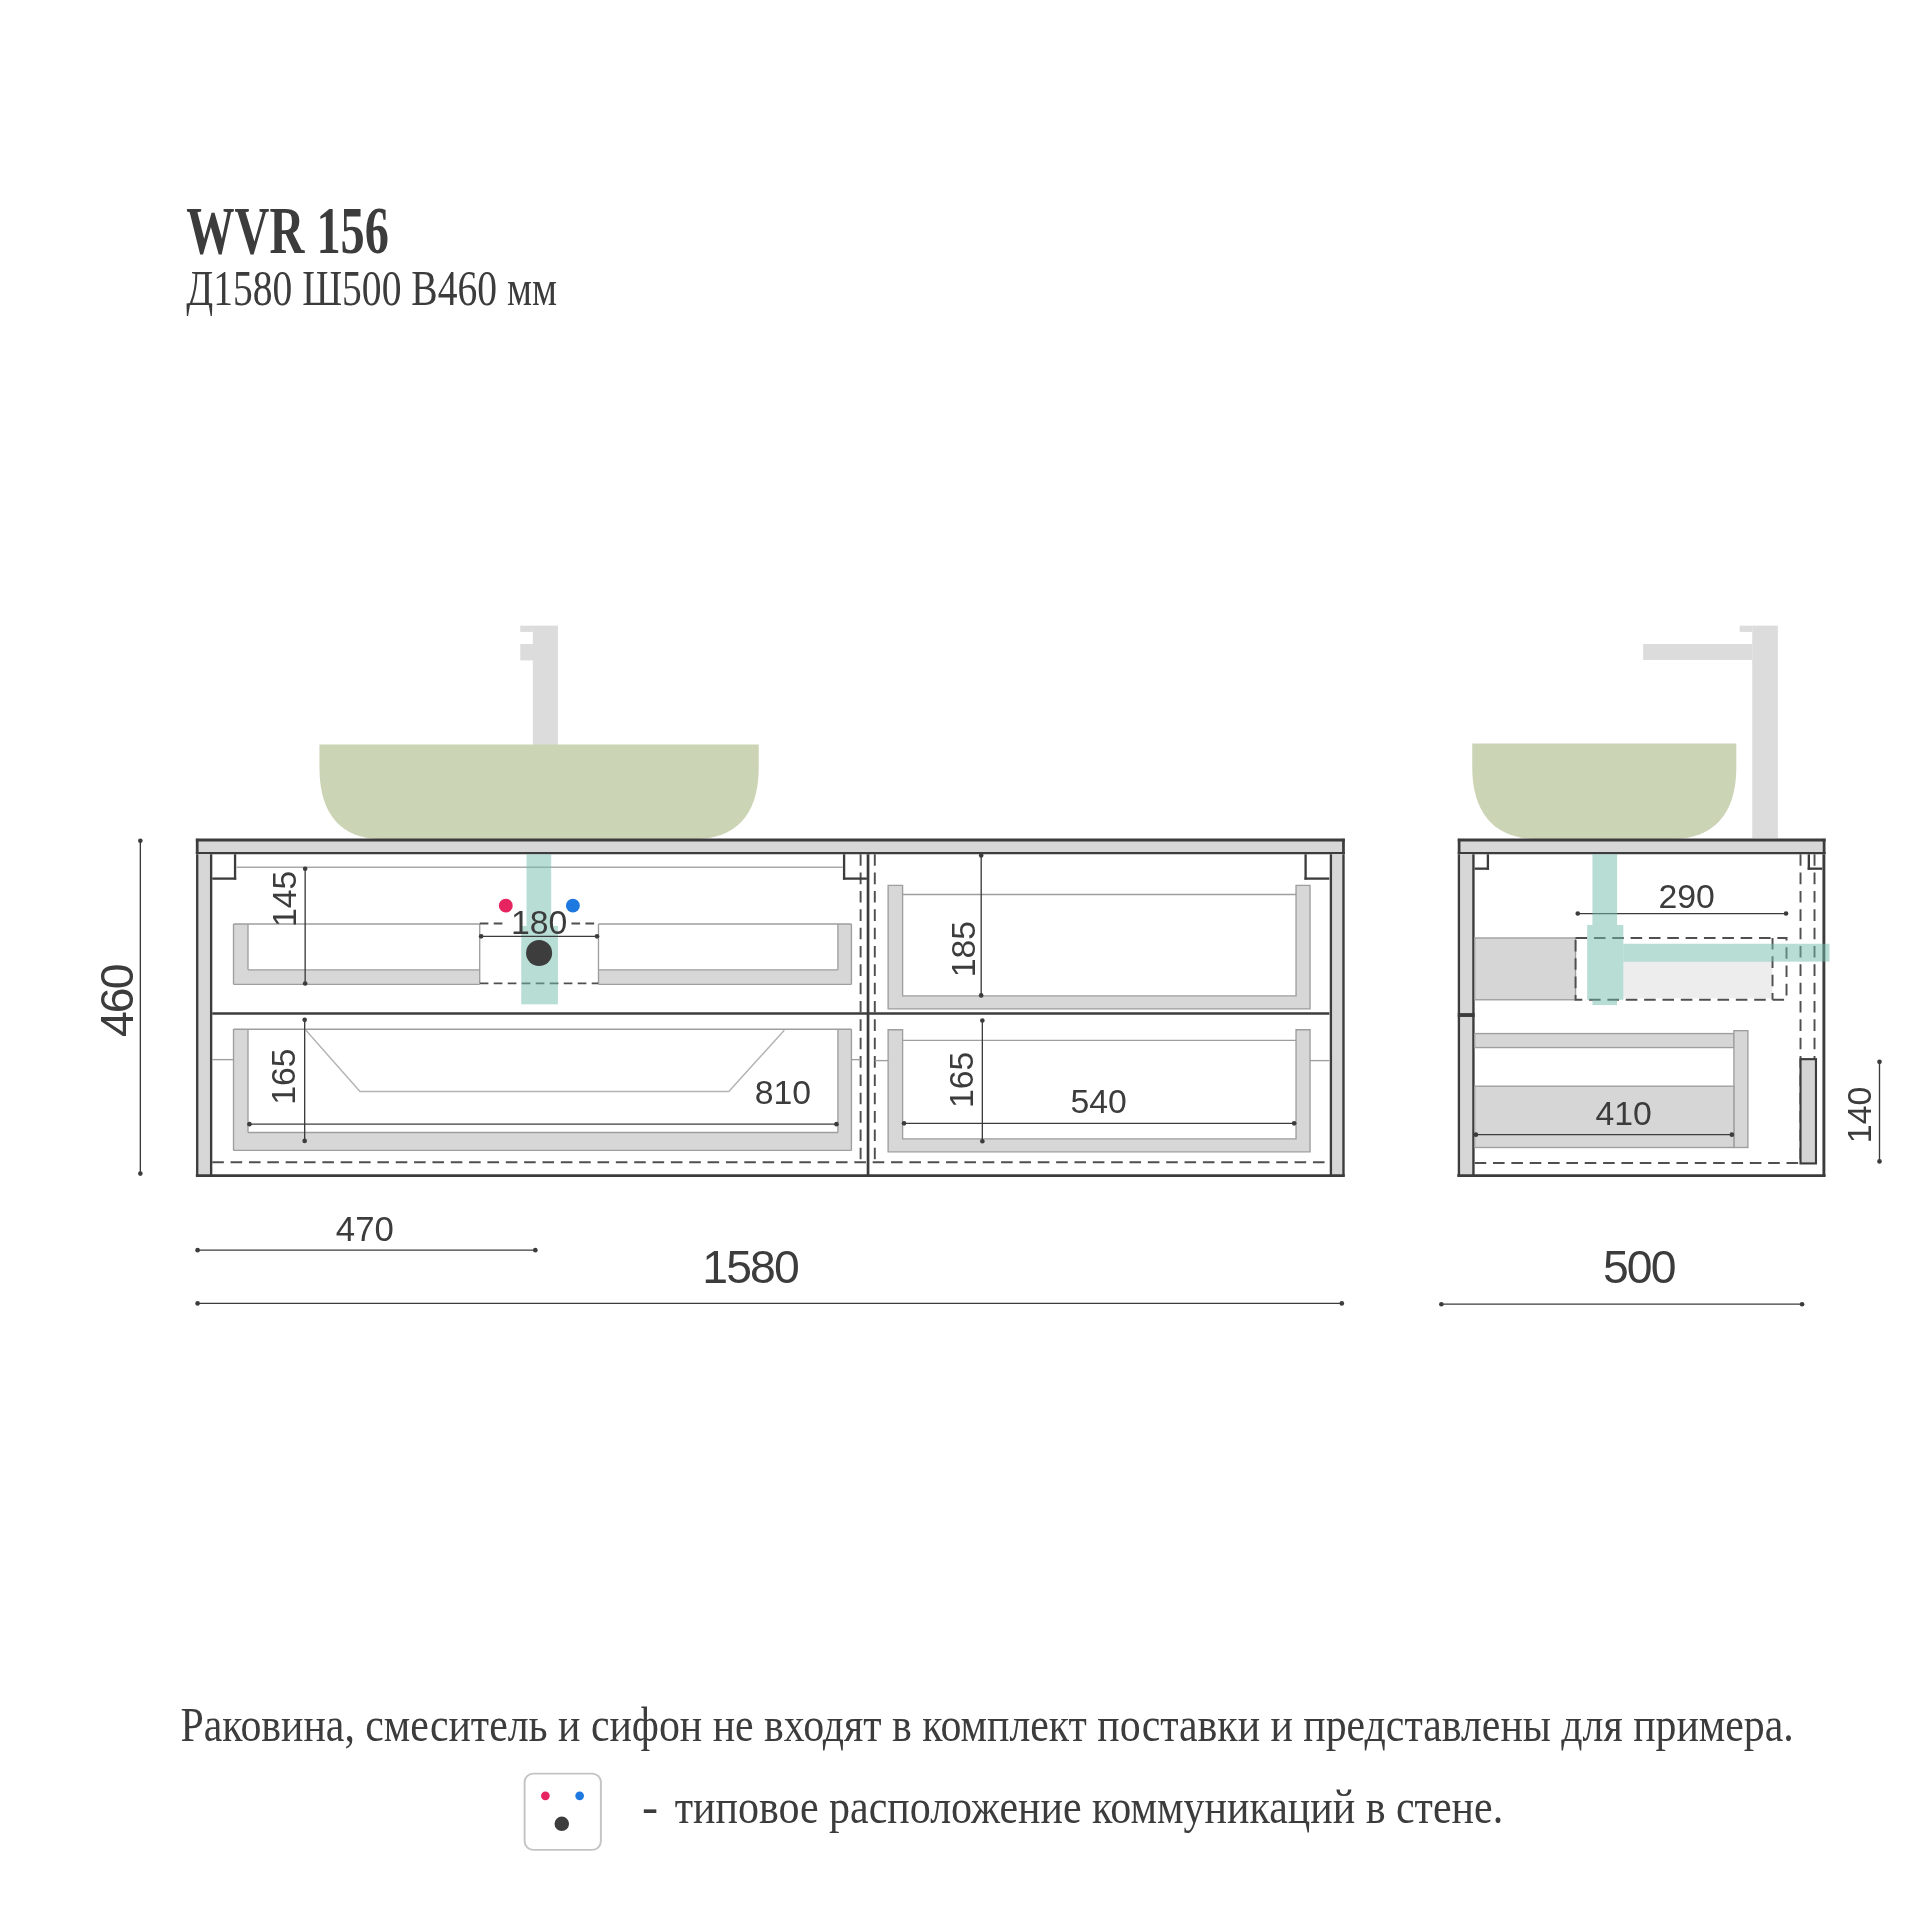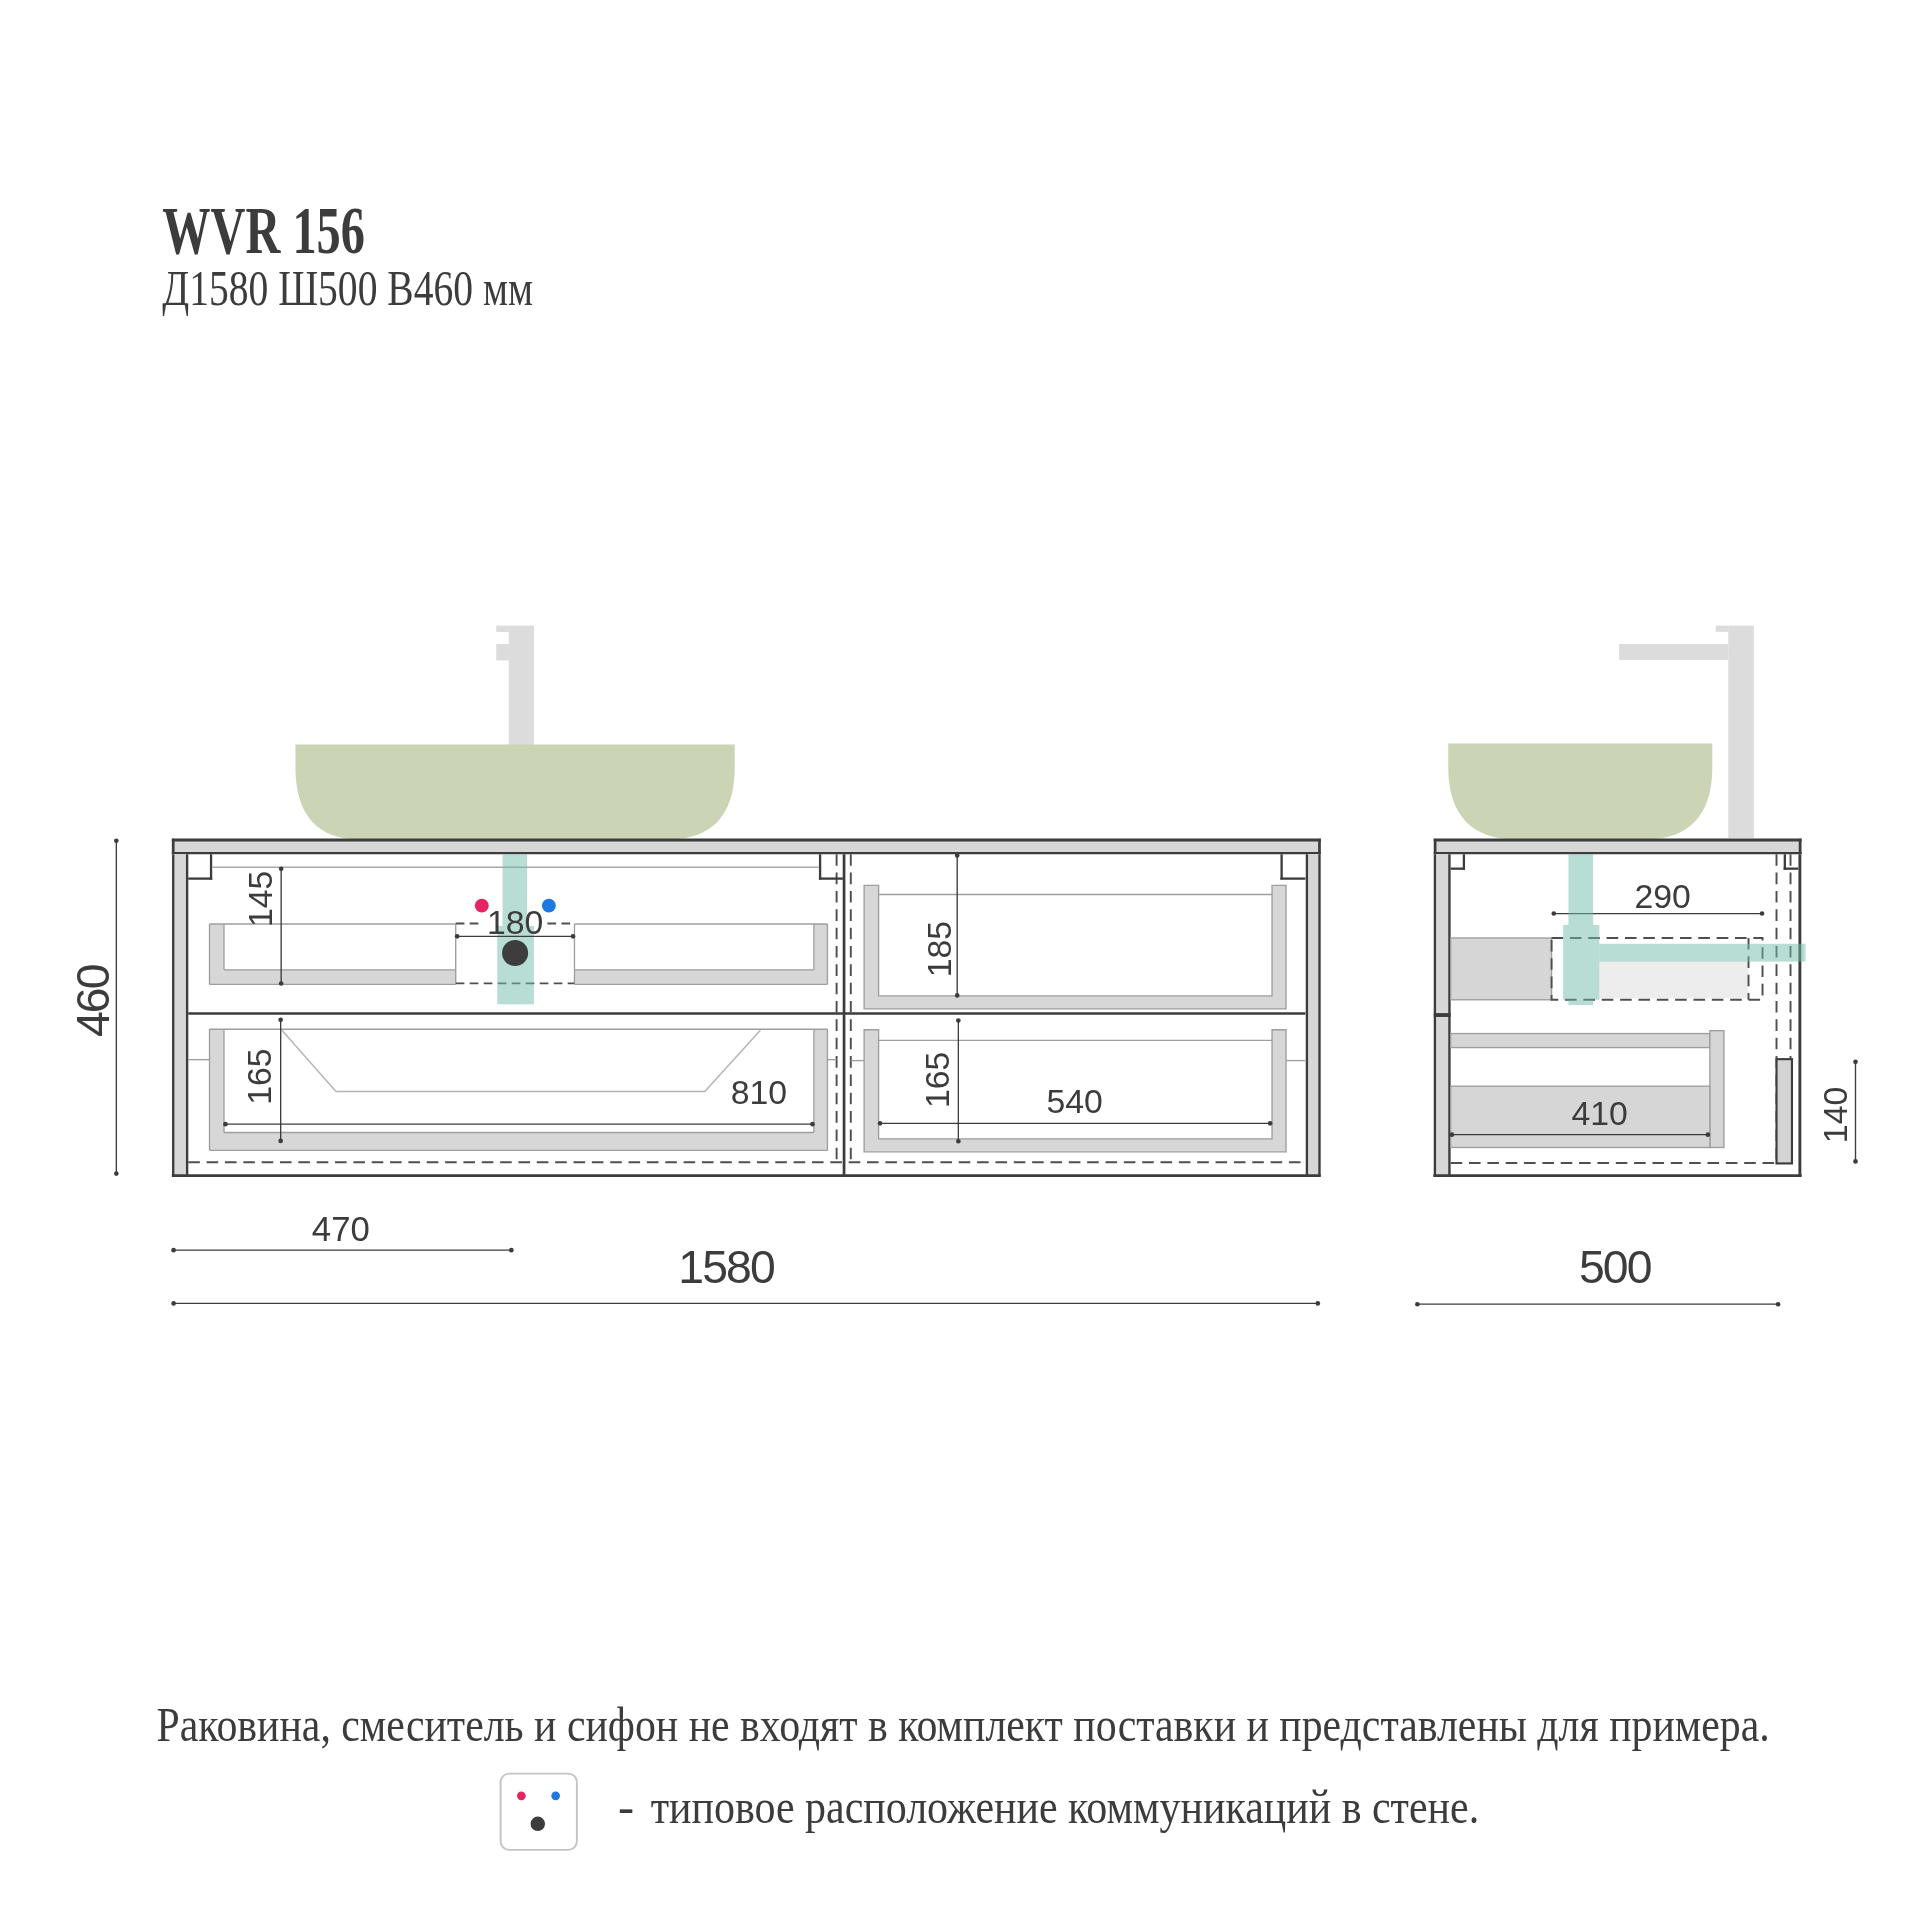--- a/index.html
+++ b/index.html
@@ -1,16 +1,16 @@
 <!DOCTYPE html>
 <html><head>
 <meta charset="utf-8">
 <style>
   html,body{margin:0;padding:0;background:#ffffff;}
-  #page{width:1771px;height:1931px;position:relative;background:#737373;}
+  #page{width:1771px;height:1931px;position:relative;background:#737373;margin-left:24px;}
   svg{display:block;}
   .dk{stroke:#3c3c3c;stroke-width:2.8;fill:none;stroke-linecap:butt;}
   .dk2{stroke:#3c3c3c;stroke-width:2.4;fill:none;}
   .thin{stroke:#9e9e9e;stroke-width:1.4;fill:none;}
   .thin2{stroke:#b4b4b4;stroke-width:1.5;fill:none;}
   .dash{stroke:#4f4f4f;stroke-width:2;fill:none;stroke-dasharray:12 7;}
   .dashs{stroke:#4f4f4f;stroke-width:2;fill:none;stroke-dasharray:9 5.5;}
   .dim{stroke:#3c3c3c;stroke-width:1.4;fill:none;}
   .dot{fill:#3c3c3c;}
   .gy{fill:#d7d7d7;}

